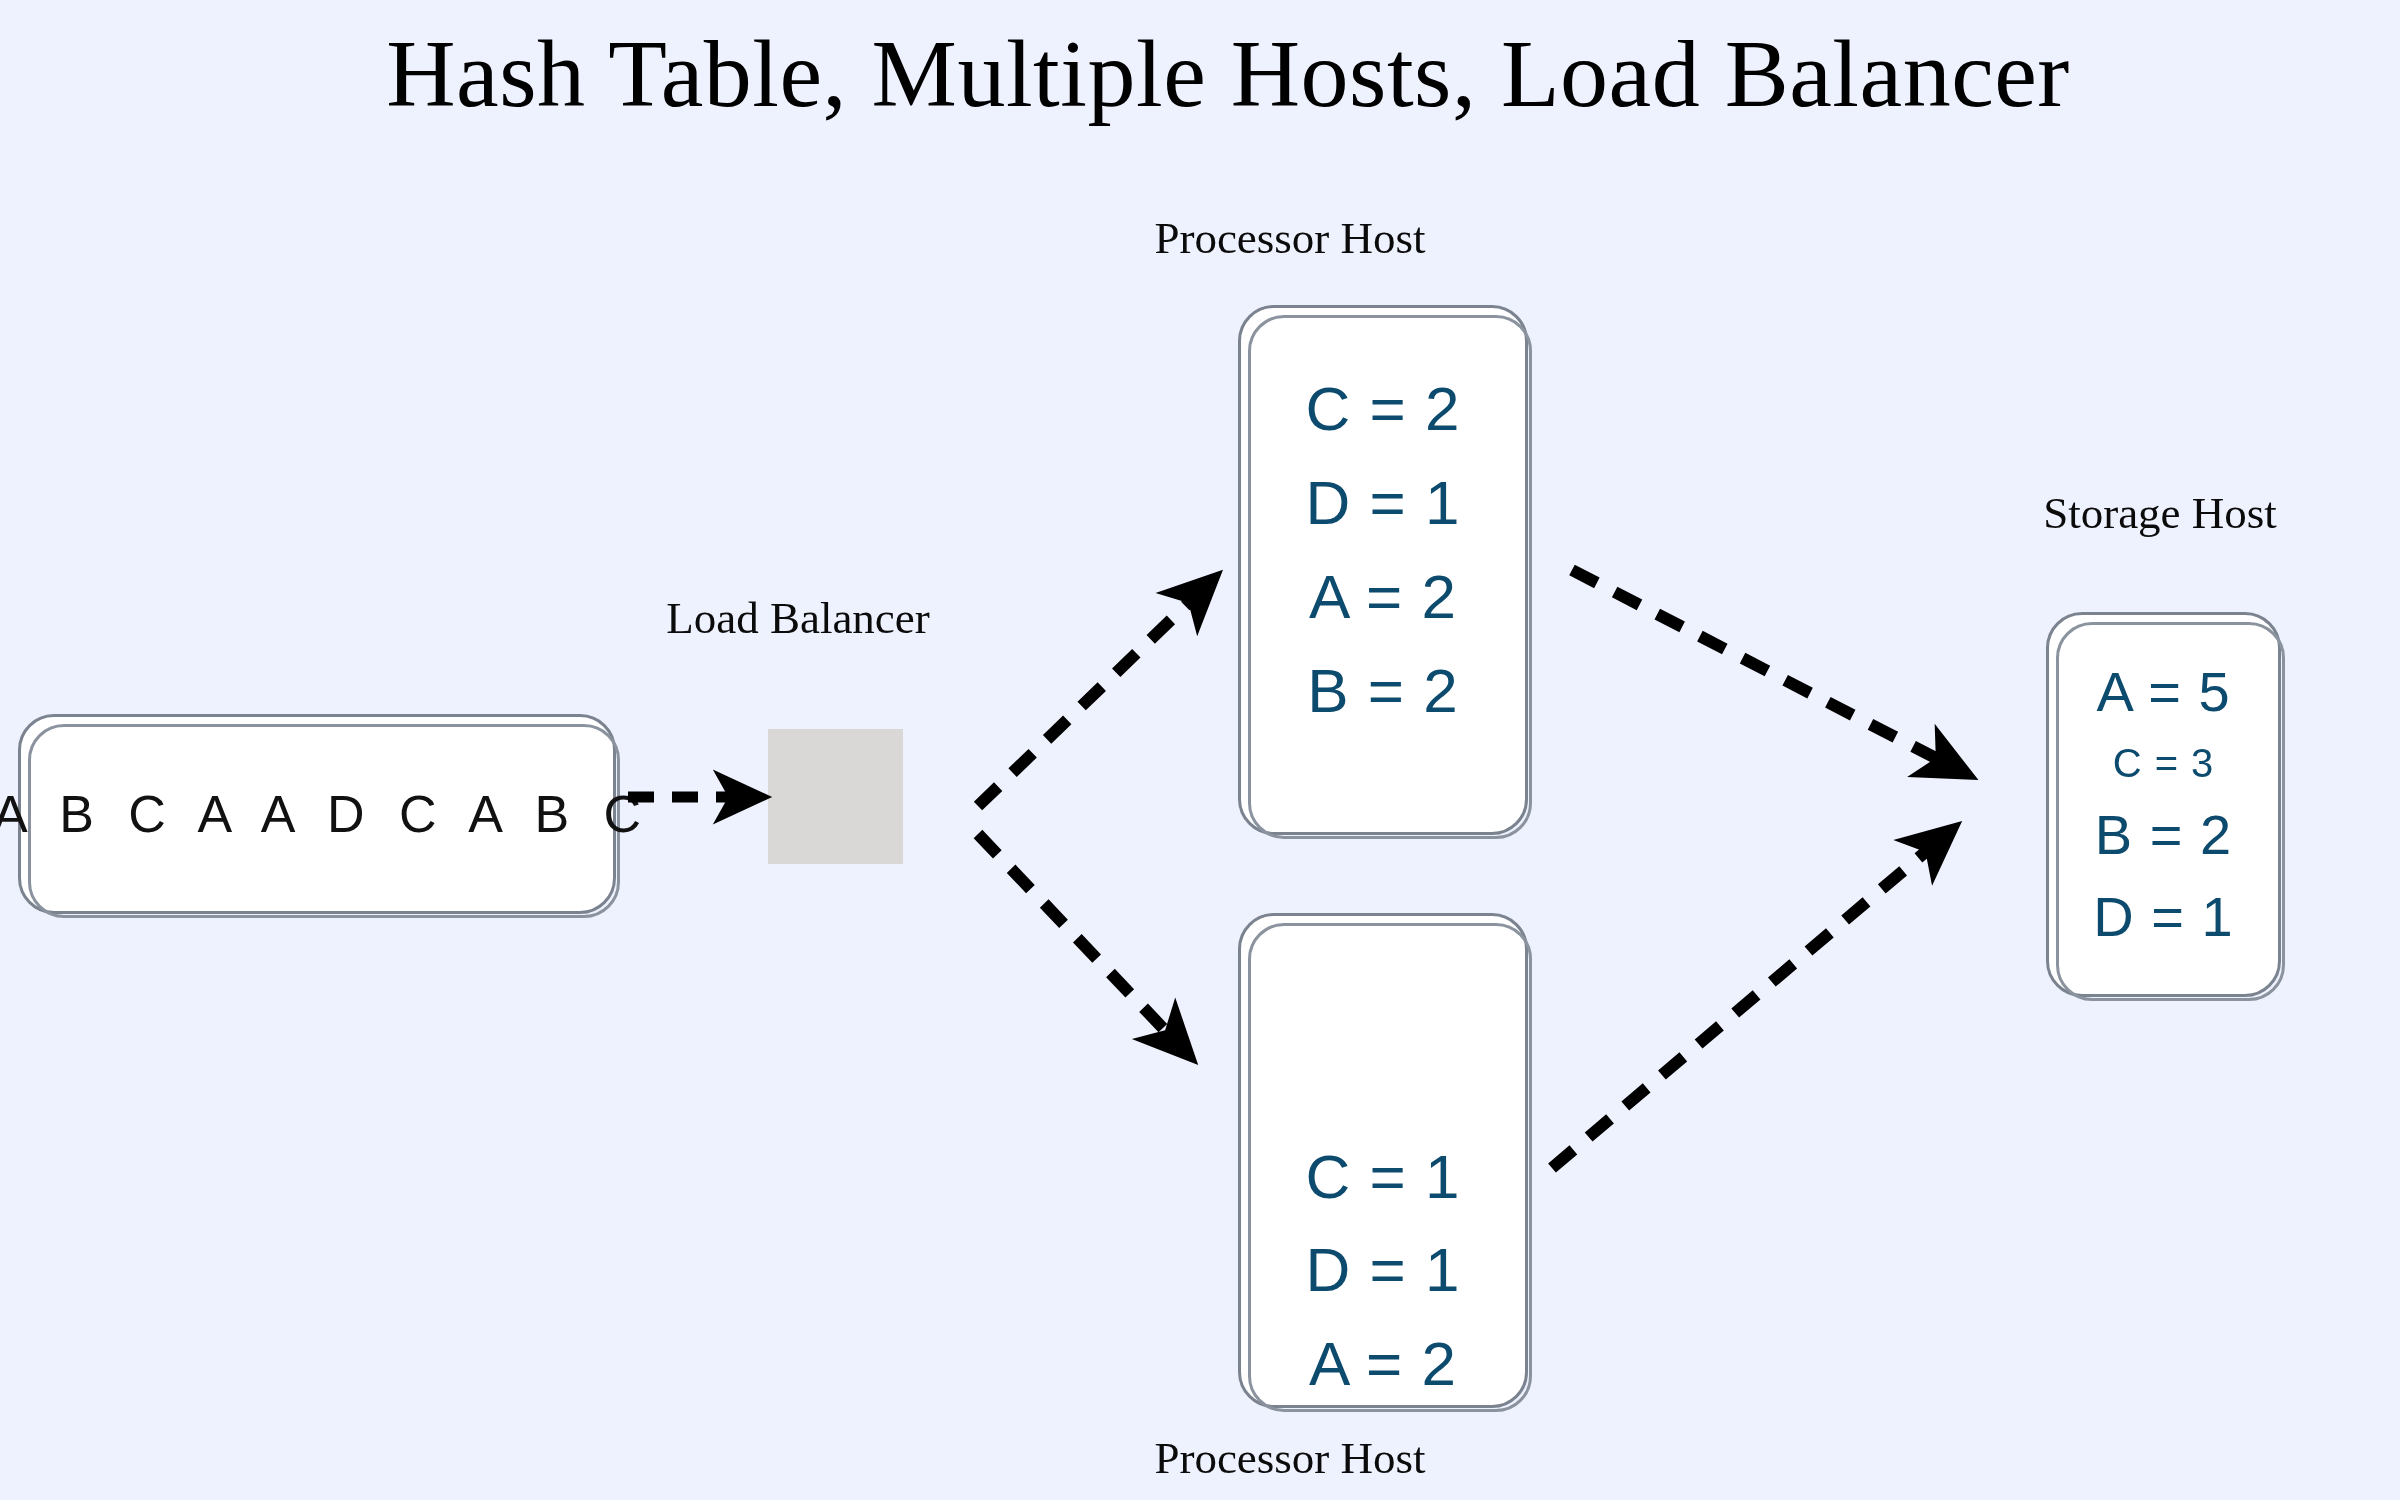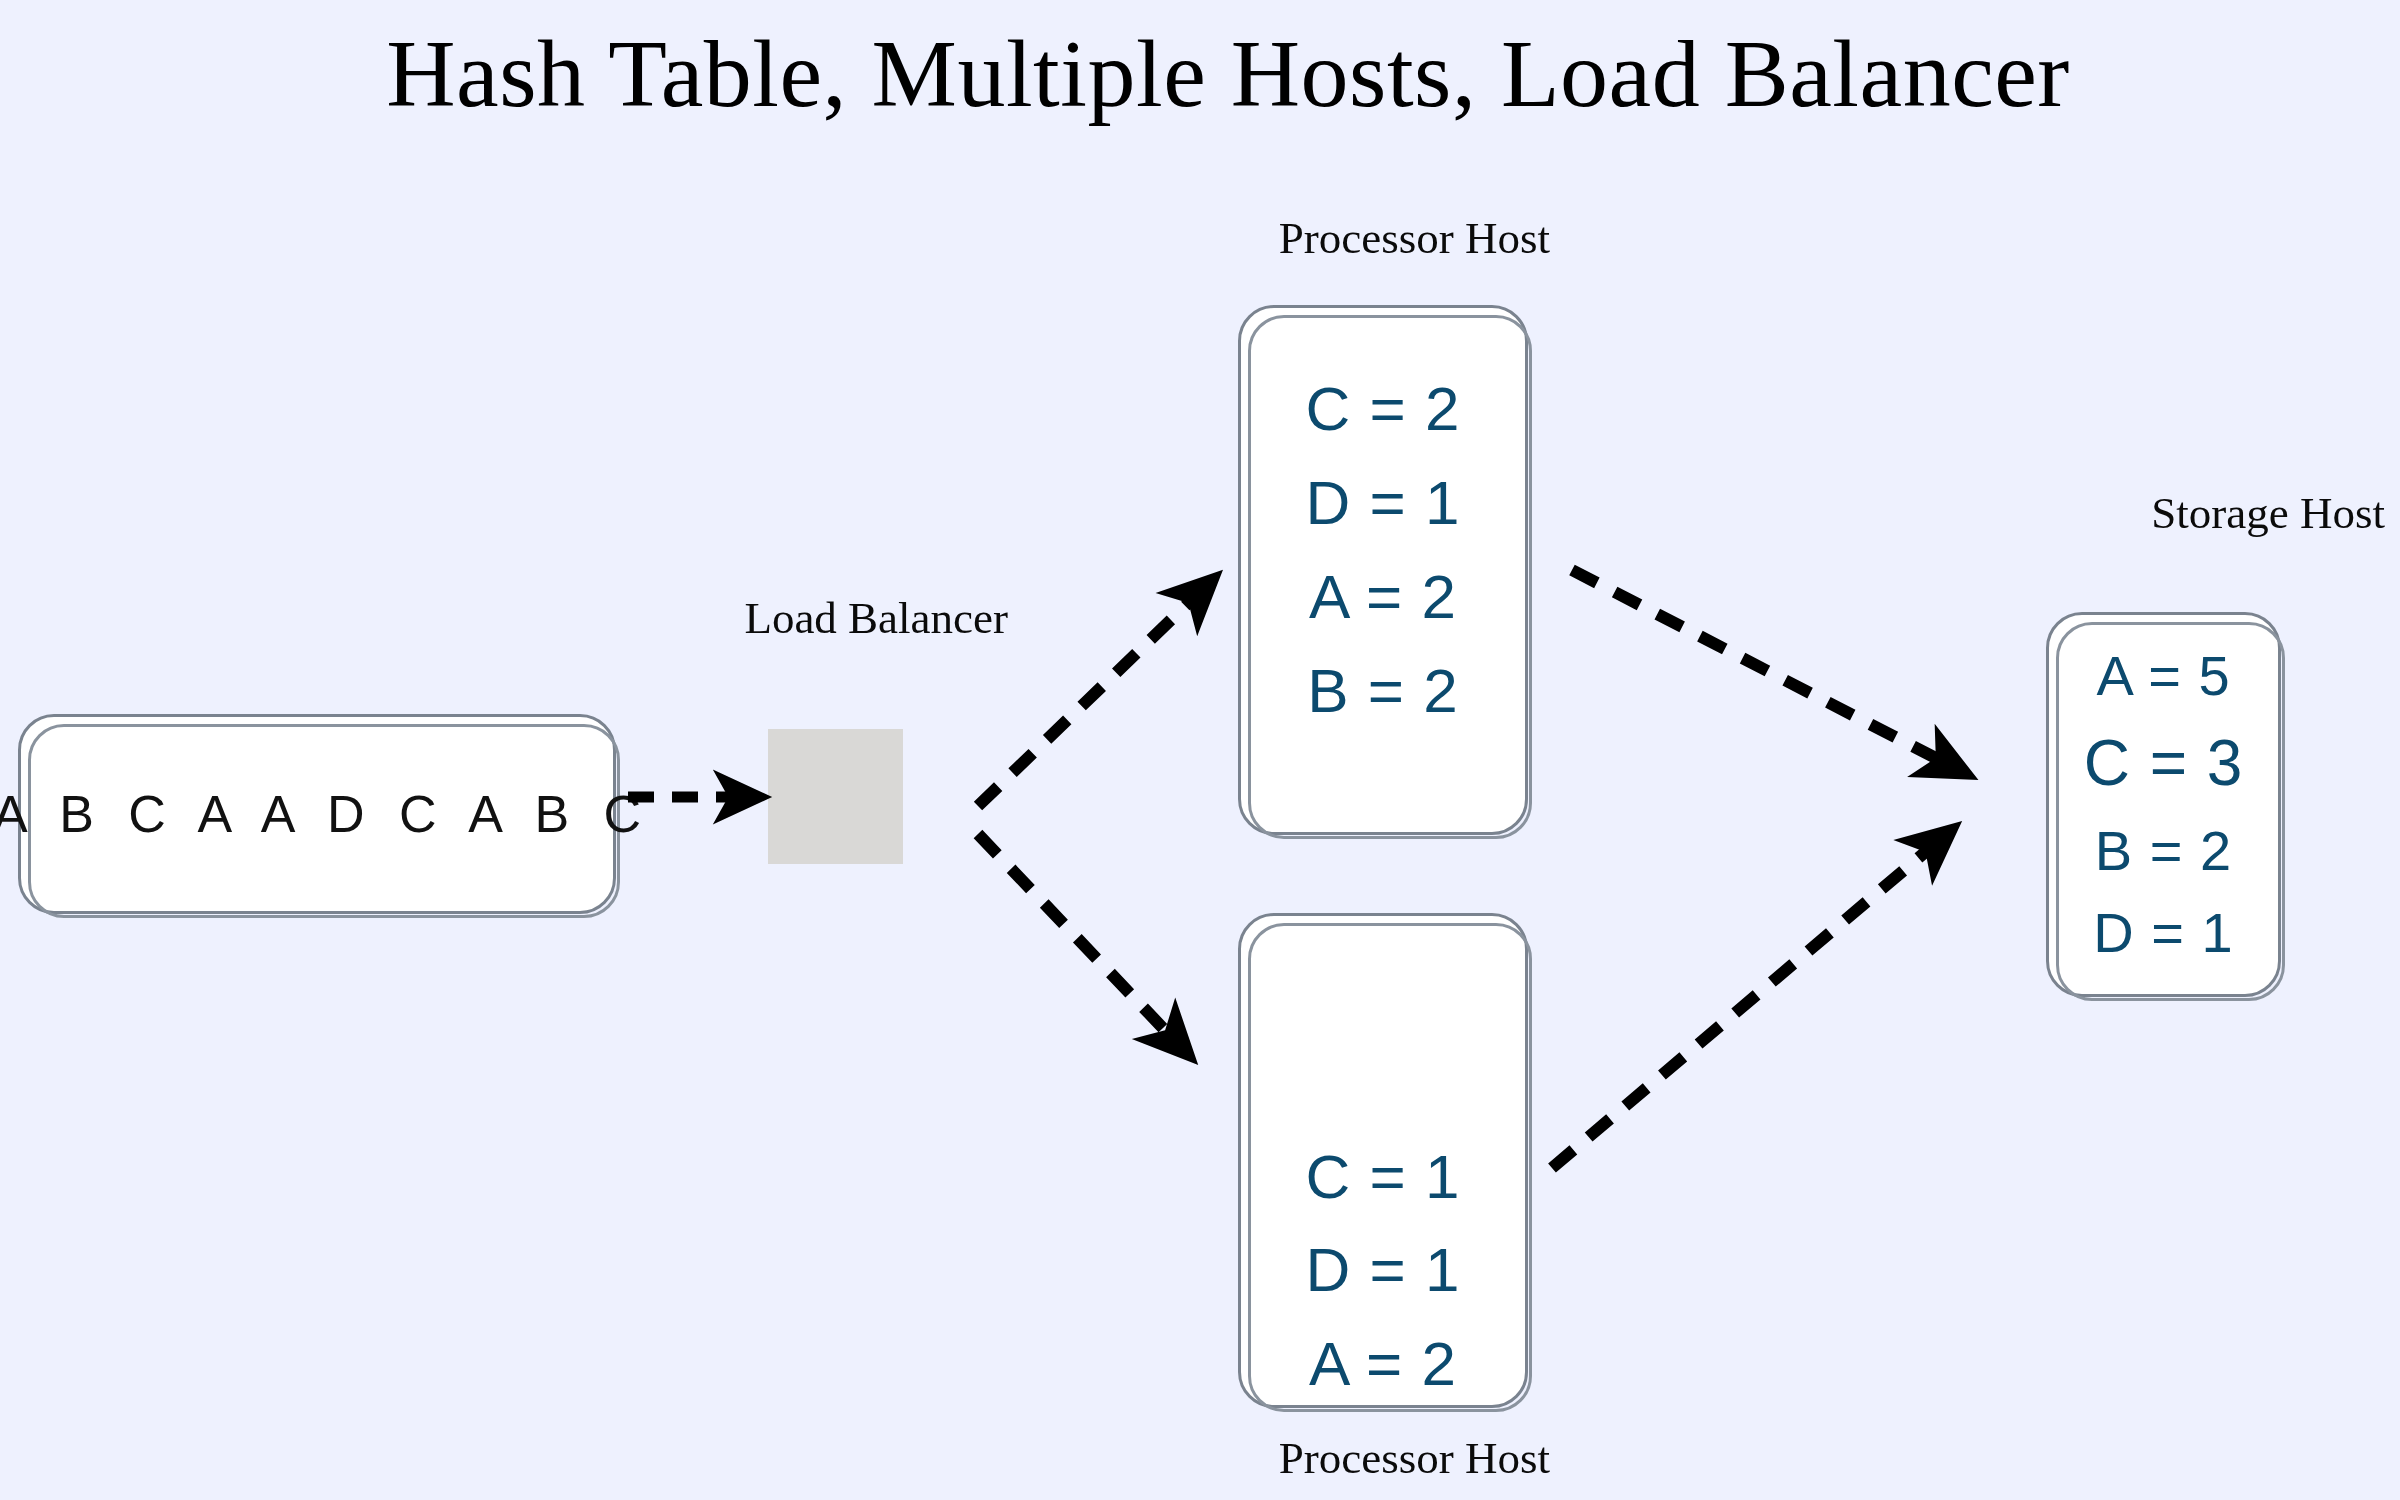--- a/index.html
+++ b/index.html
@@ -33,21 +33,21 @@
     margin-left: 28px;
   }
 
   
   .caption {
     position: absolute;
     font-family: "Liberation Serif", serif;
     font-size: 45px;
     color: #0b0b0b;
     white-space: nowrap;
-    text-align: right;
+    text-align: center;
   }
 
   
   .card {
     position: absolute;
     box-sizing: border-box;
     background: #ffffff;
     border: 3px solid #7a838f;
     border-radius: 36px;
     z-index: 3;
@@ -166,21 +166,21 @@
   </div>
 
   <div class="caption" style="left:1030px; top:1432px; width:520px;">Processor Host</div>
 
   <div class="caption" style="left:1935px; top:487px; width:450px;">Storage Host</div>
 
   <div class="card" style="left:2046px; top:612px; width:235px; height:385px;">
     <div class="card-inner" style="justify-content:center;">
       <div class="entries" style="gap:8px;">
         <div class="entry" style="font-size:56px;">A = 5</div>
-        <div class="entry" style="font-size:64px;">C = 3</div>
+        <div class="entry" style="font-size:40px;">C = 3</div>
         <div class="entry" style="font-size:56px;">B = 2</div>
         <div class="entry" style="font-size:56px;">D = 1</div>
       </div>
     </div>
   </div>
 
   <svg id="arrows" viewBox="0 0 2400 1500">
     <defs>
       <marker id="ah" markerWidth="6" markerHeight="6" refX="3.4" refY="3" orient="auto" markerUnits="strokeWidth">
         <path d="M0.2,0.5 L5.6,3 L0.2,5.5 L1.6,3 Z" fill="#000000"></path>

